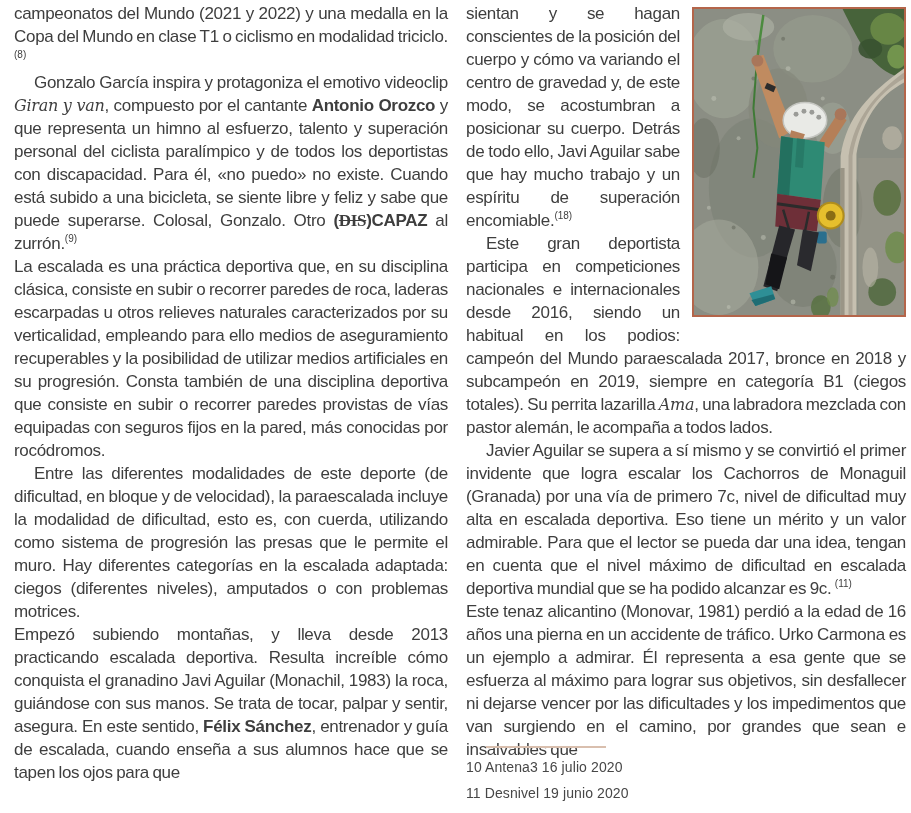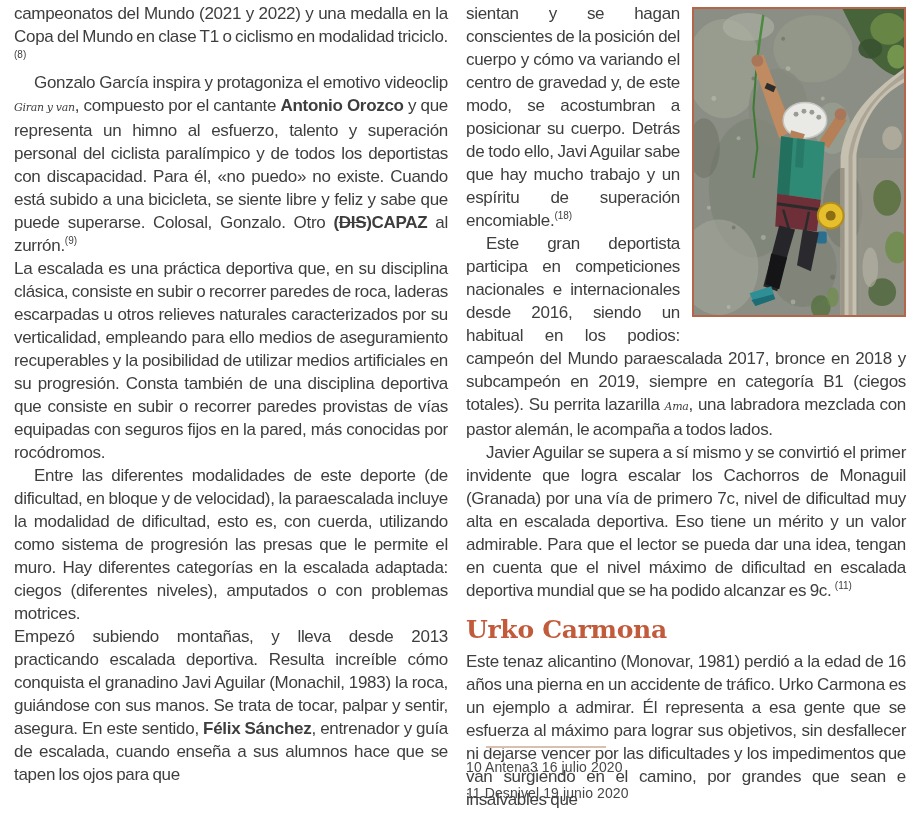--- a/index.html
+++ b/index.html
@@ -11,22 +11,22 @@
   .col-inner{padding-top:2px;}
   p.body{margin:0;font-size:17px;line-height:23px;text-align:justify;
          letter-spacing:-0.3px;word-spacing:-1px;}
   .indent{text-indent:20px;}
   .h-section{font-size:21px;font-weight:bold;color:#6f2b3e;margin:15px 0 6px;
              letter-spacing:0.2px;}
   .h-person{font-size:25px;font-weight:bold;color:#c25b3c;margin:13px 0 6px;
             font-family:"DejaVu Serif",serif;letter-spacing:-0.3px;}
   .sup{vertical-align:super;font-size:10px;line-height:0;letter-spacing:0;}
   .b{font-weight:bold;}
-  .iser{font-family:"DejaVu Serif",serif;font-style:italic;font-size:11px;}
-  .str{text-decoration:line-through;}
+  .iser{font-family:"DejaVu Serif",serif;font-style:italic;font-size:16px;}
+  .str{text-decoration:line-through;font-family:Liberation Serif, serif;}
   .footnotes{position:absolute;bottom:2px;left:0;font-size:14px;color:#474747;}
   .fn-rule{width:120px;border-top:2px solid #d9bfae;margin:0 0 11px 20px;}
   .fn{margin:0 0 10px;letter-spacing:0.1px;}
   figure.photo{float:right;width:214px;height:310px;margin:5px 0 16px 12px;
                border:2px solid #b4654a;box-sizing:border-box;background:#8b8e84;padding:0;}
   figure.photo svg{display:block;width:100%;height:100%;}
 </style>
 </head>
 <body>
 
@@ -135,21 +135,20 @@
 
           <polygon points="110,222 126,225 118,264 104,258" fill="#2a2a2e"></polygon>
 
           <polygon points="56,286 78,279 82,292 62,299" fill="#2e8f96"></polygon>
           <polygon points="58,293 80,287 82,292 62,299" fill="#1e6d74"></polygon>
         </svg>
       </figure>
       <p class="body"><span>sientan y se hagan conscientes de la posición del cuerpo y cómo va variando el centro de gravedad y, de este modo, se acostumbran a posicionar su cuerpo. Detrás de todo ello, Javi Aguilar sabe que hay mucho trabajo y un espíritu de superación encomiable.</span><span class="sup">(18)</span></p>
       <p class="body indent"><span>Este gran deportista participa en competiciones nacionales e internacionales desde 2016, siendo un habitual en los podios: campeón del Mundo paraescalada 2017, bronce en 2018 y subcampeón en 2019, siempre en categoría B1 (ciegos totales). Su perrita lazarilla </span><span class="iser">Ama</span><span>, una labradora mezclada con pastor alemán, le acompaña a todos lados.</span></p>
       <p class="body indent"><span>Javier Aguilar se supera a sí mismo y se convirtió el primer invidente que logra escalar los Cachorros de Monaguil (Granada) por una vía de primero 7c, nivel de dificultad muy alta en escalada deportiva. Eso tiene un mérito y un valor admirable. Para que el lector se pueda dar una idea, tengan en cuenta que el nivel máximo de dificultad en escalada deportiva mundial que se ha podido alcanzar es 9c. </span><span class="sup">(11)</span></p>
-      <h3 class="h-person">Urko Carmona</h3>
       <p class="body"><span>Este tenaz alicantino (Monovar, 1981) perdió a la edad de 16 años una pierna en un accidente de tráfico. Urko Carmona es un ejemplo a admirar. Él representa a esa gente que se esfuerza al máximo para lograr sus objetivos, sin desfallecer ni dejarse vencer por las dificultades y los impedimentos que van surgiendo en el camino, por grandes que sean e insalvables que</span></p>
     </div>
     <div class="footnotes">
       <div class="fn-rule"></div>
       <p class="fn">10 Antena3 16 julio 2020</p>
       <p class="fn">11 Desnivel 19 junio 2020</p>
     </div>
   </div>
 
 </div>

